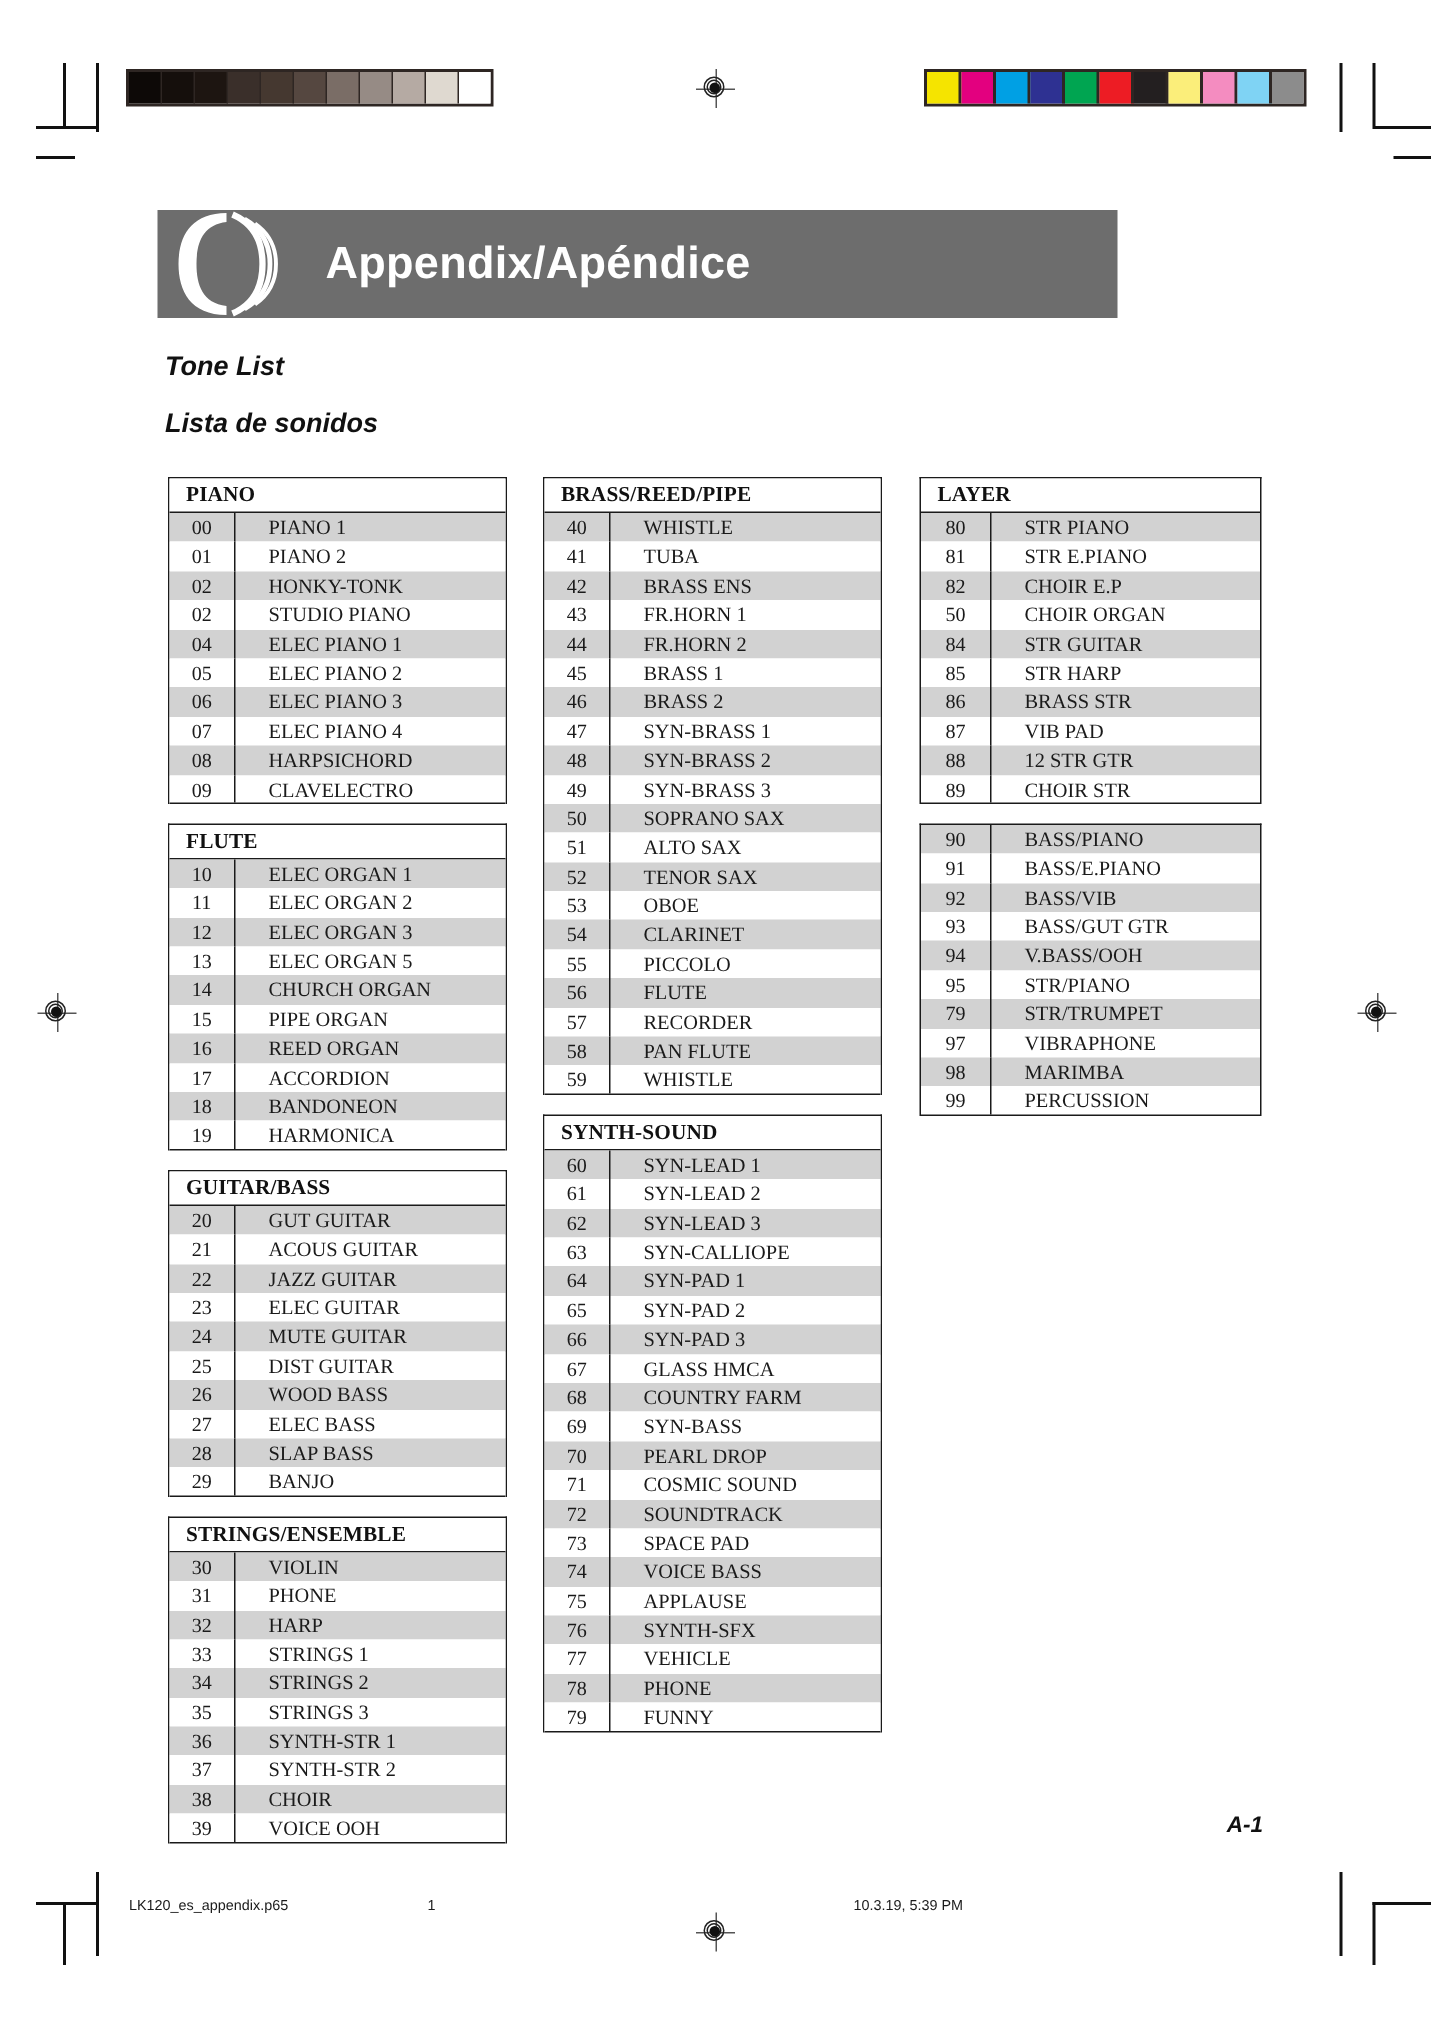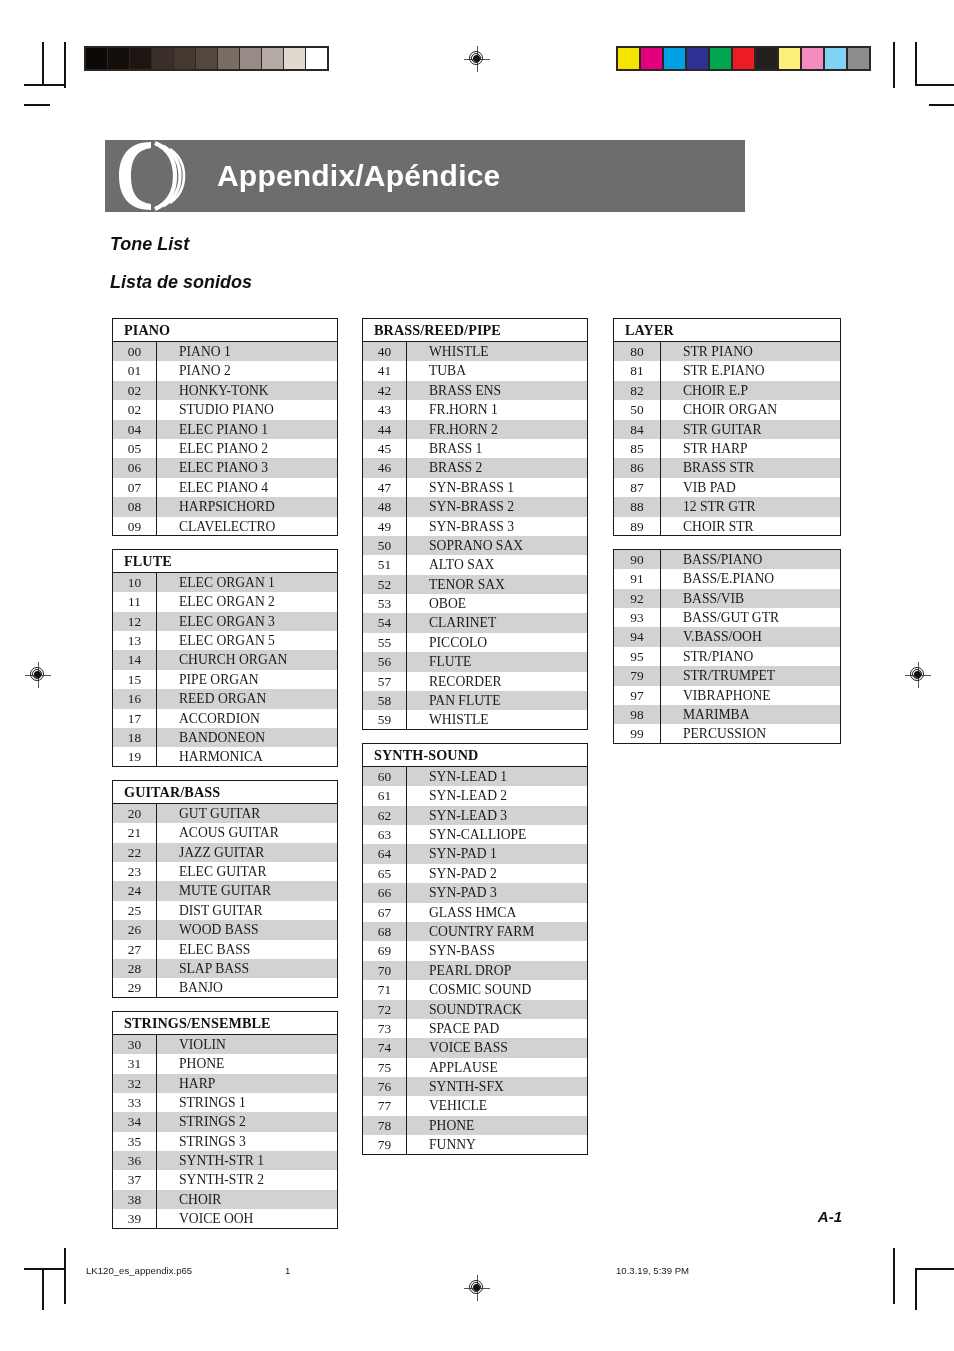--- a/index.html
+++ b/index.html
@@ -191,21 +191,21 @@
   .print-meta {
     position: absolute;
     top: 1265px;
     font-family: "Liberation Sans", sans-serif;
     font-size: 9.6px;
     color: #1a1a1a;
     white-space: nowrap;
   }
   #meta-file { left: 86px; }
   #meta-page { left: 285px; }
-  #meta-date { left: 616px; }
+  #meta-date { left: 569px; }
 </style>
 </head>
 <body>
 
 <div id="page">
 
   <div class="crop-line" style="left:42px; top:42px; width:1.5px; height:42px;"></div>
   <div class="crop-line" style="left:24px; top:84px; width:40px; height:1.5px;"></div>
   <div class="crop-line" style="left:64px; top:42px; width:1.5px; height:46px;"></div>
   <div class="crop-line" style="left:24px; top:104px; width:26px; height:1.5px;"></div>

